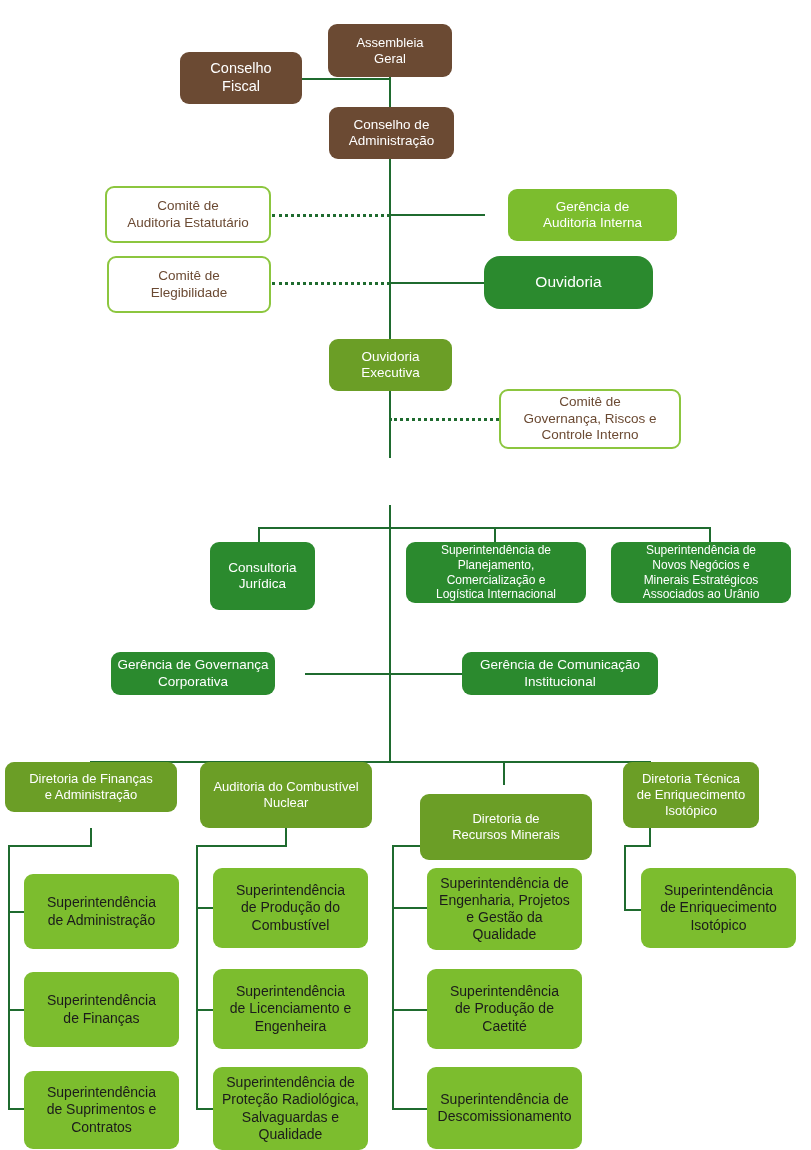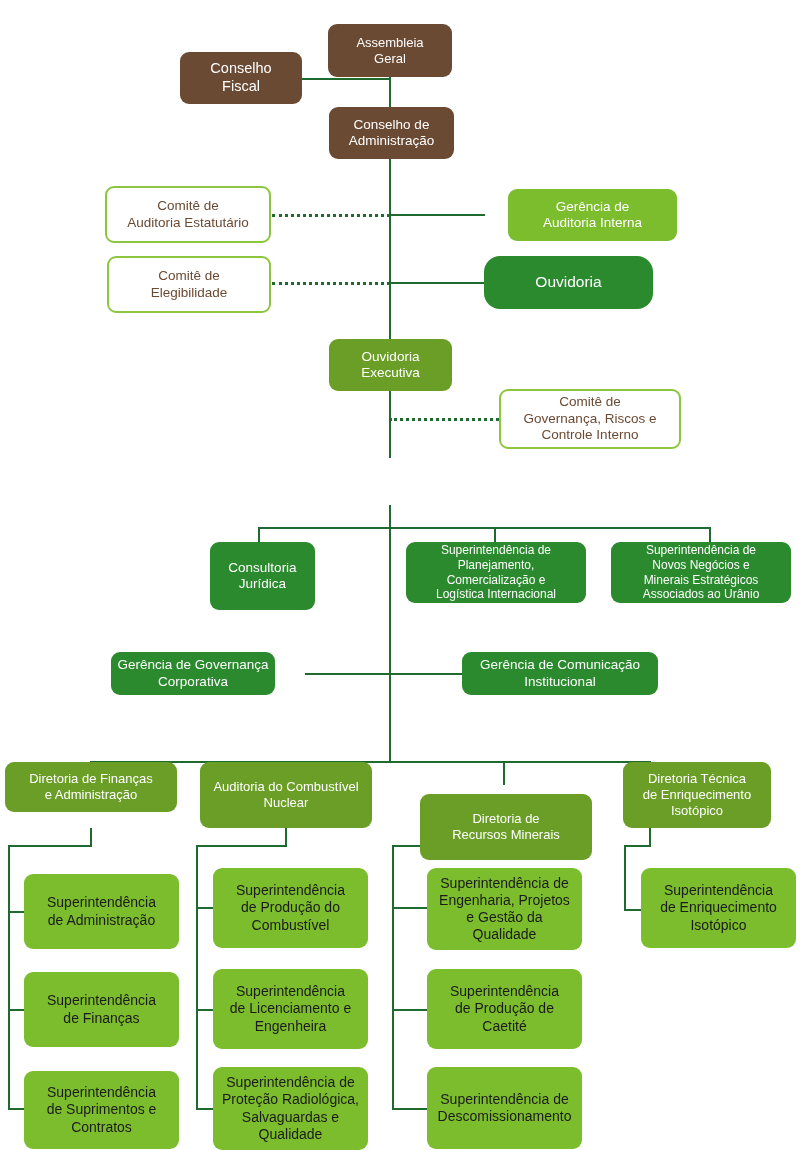--- a/index.html
+++ b/index.html
@@ -167,21 +167,21 @@
 
   <div class="node n-olive" style="left:5px; top:762px; width:172px; height:50px; font-size:13px;">Diretoria de Finanças
 e Administração</div>
 
   <div class="node n-olive" style="left:200px; top:762px; width:172px; height:66px; font-size:13px;">Auditoria do Combustível
 Nuclear</div>
 
   <div class="node n-olive" style="left:420px; top:762px; width:172px; height:66px; font-size:13px;margin-top:32px;">Diretoria de
 Recursos Minerais</div>
 
-  <div class="node n-olive" style="left:623px; top:762px; width:148px; height:66px; font-size:13px;">Diretoria Técnica
+  <div class="node n-olive" style="left:623px; top:762px; width:136px; height:66px; font-size:13px;">Diretoria Técnica
 de Enriquecimento
 Isotópico</div>
 
   <div class="node n-lgreen" style="left:24px; top:874px; width:155px; height:75px; font-size:14px;">Superintendência
 de Administração</div>
 
   <div class="node n-lgreen" style="left:24px; top:972px; width:155px; height:75px; font-size:14px;">Superintendência
 de Finanças</div>
 
   <div class="node n-lgreen" style="left:24px; top:1071px; width:155px; height:78px; font-size:14px;">Superintendência

